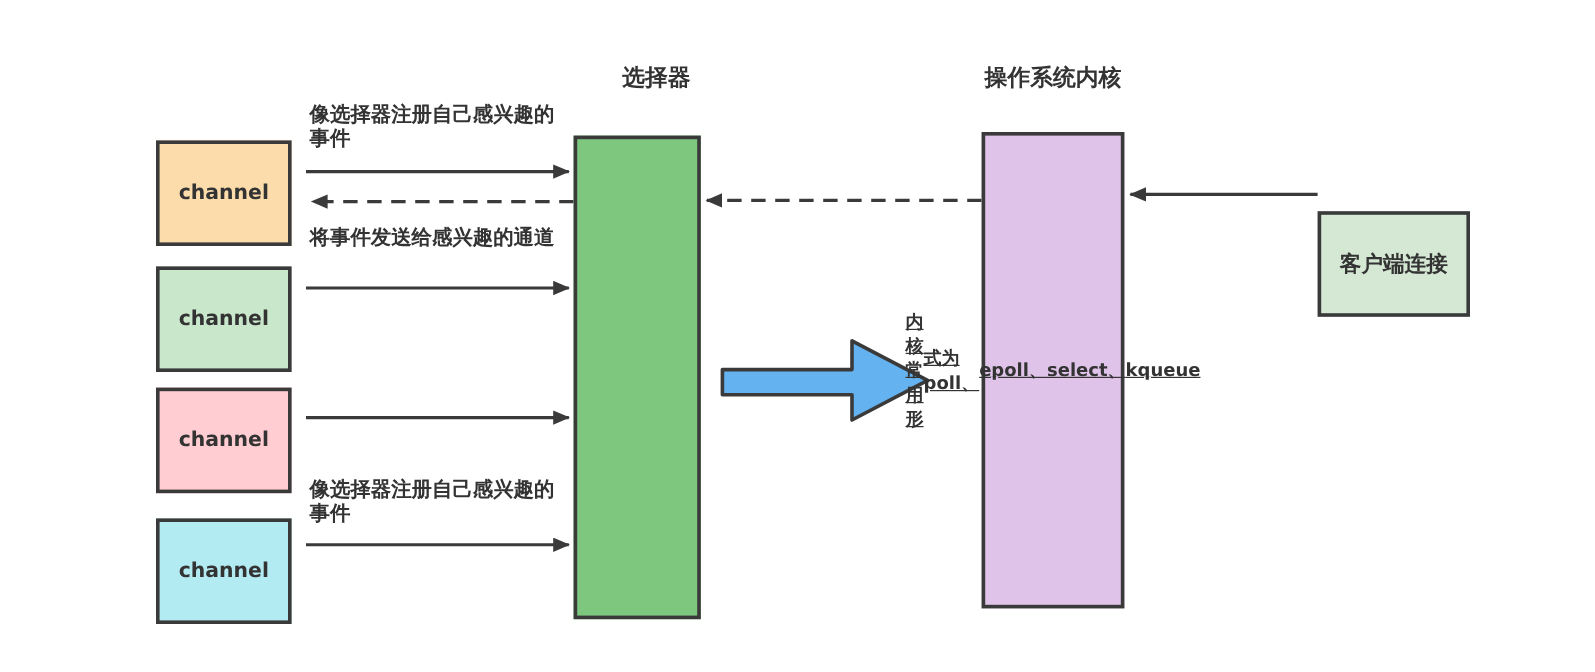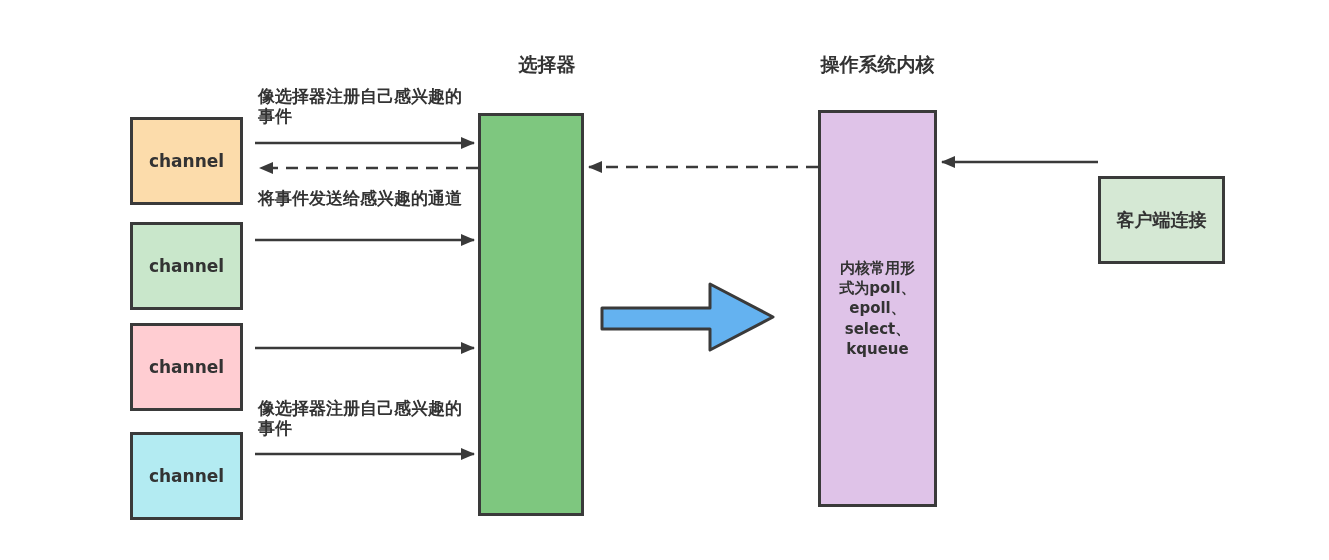--- a/index.html
+++ b/index.html
@@ -11,21 +11,21 @@
        font-weight:bold;font-size:17px;color:#333333;}
 
   .channel{left:130px;width:113px;height:88px;}
   .channel.c1{top:117px;background:#fcdcab;}
   .channel.c2{top:222px;background:#c9e7cb;}
   .channel.c3{top:323px;background:#ffcdd2;}
   .channel.c4{top:432px;background:#b3ebf2;}
 
   .selector-box{left:478px;top:113px;width:106px;height:403px;background:#7ec77f;}
   .kernel-box{left:818px;top:110px;width:119px;height:397px;background:#dfc3e8;
-              flex-direction:column;line-height:1.35;font-size:15px;}
+              flex-direction:row;line-height:1.35;font-size:15px;text-decoration:underline;}
   .client-box{left:1098px;top:133px;width:127px;height:88px;background:#d5e8d4;font-size:18px;margin-top:43px;}
 
   .dtitle{position:absolute;font-weight:bold;font-size:19px;color:#333333;text-align:center;}
   .t-selector{left:484px;top:52px;width:126px;}
   .t-kernel{left:798px;top:52px;width:159px;}
 
   .note{position:absolute;font-weight:bold;font-size:17px;color:#333333;
         text-align:left;line-height:1.18;}
   .n-reg-top{left:258px;top:86px;width:212px;}
   .n-send{left:258px;top:188px;width:212px;}

